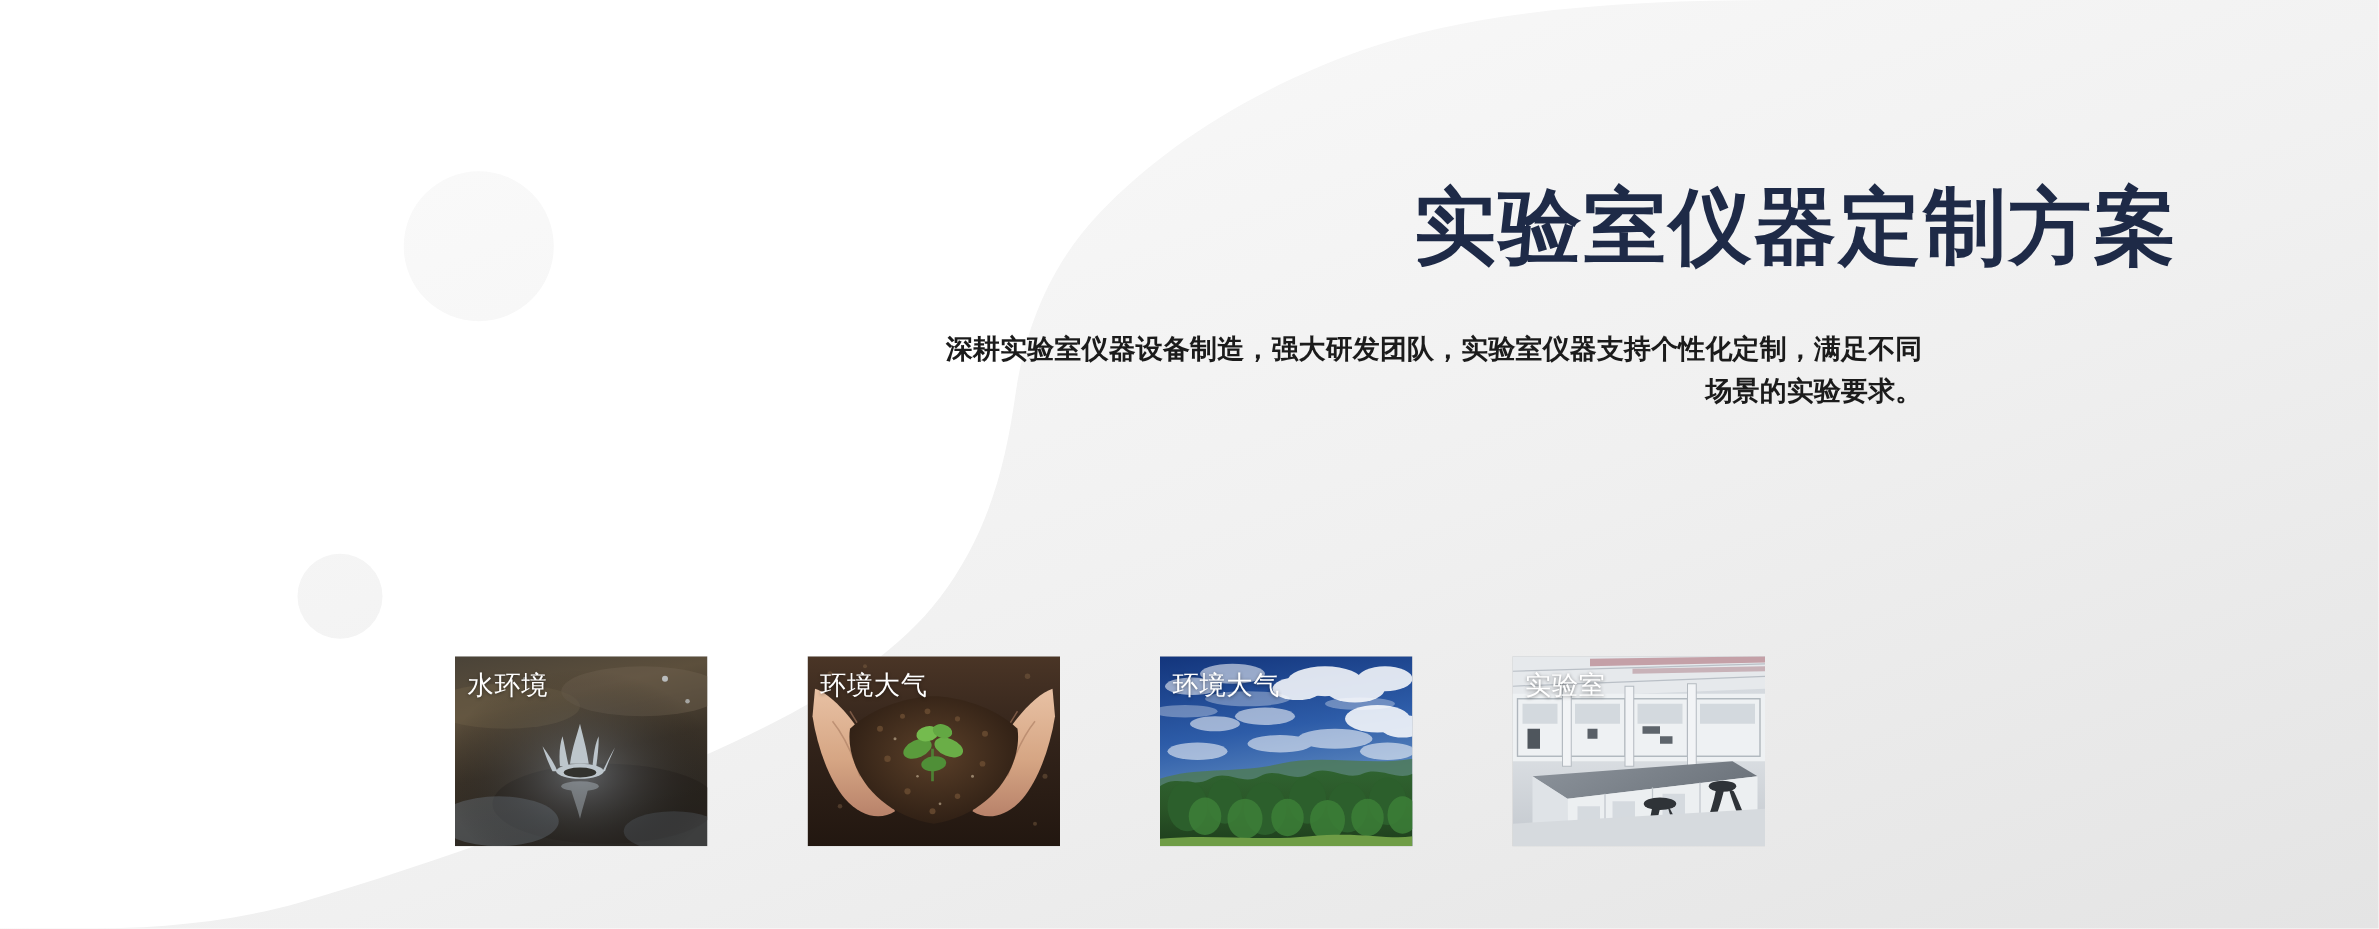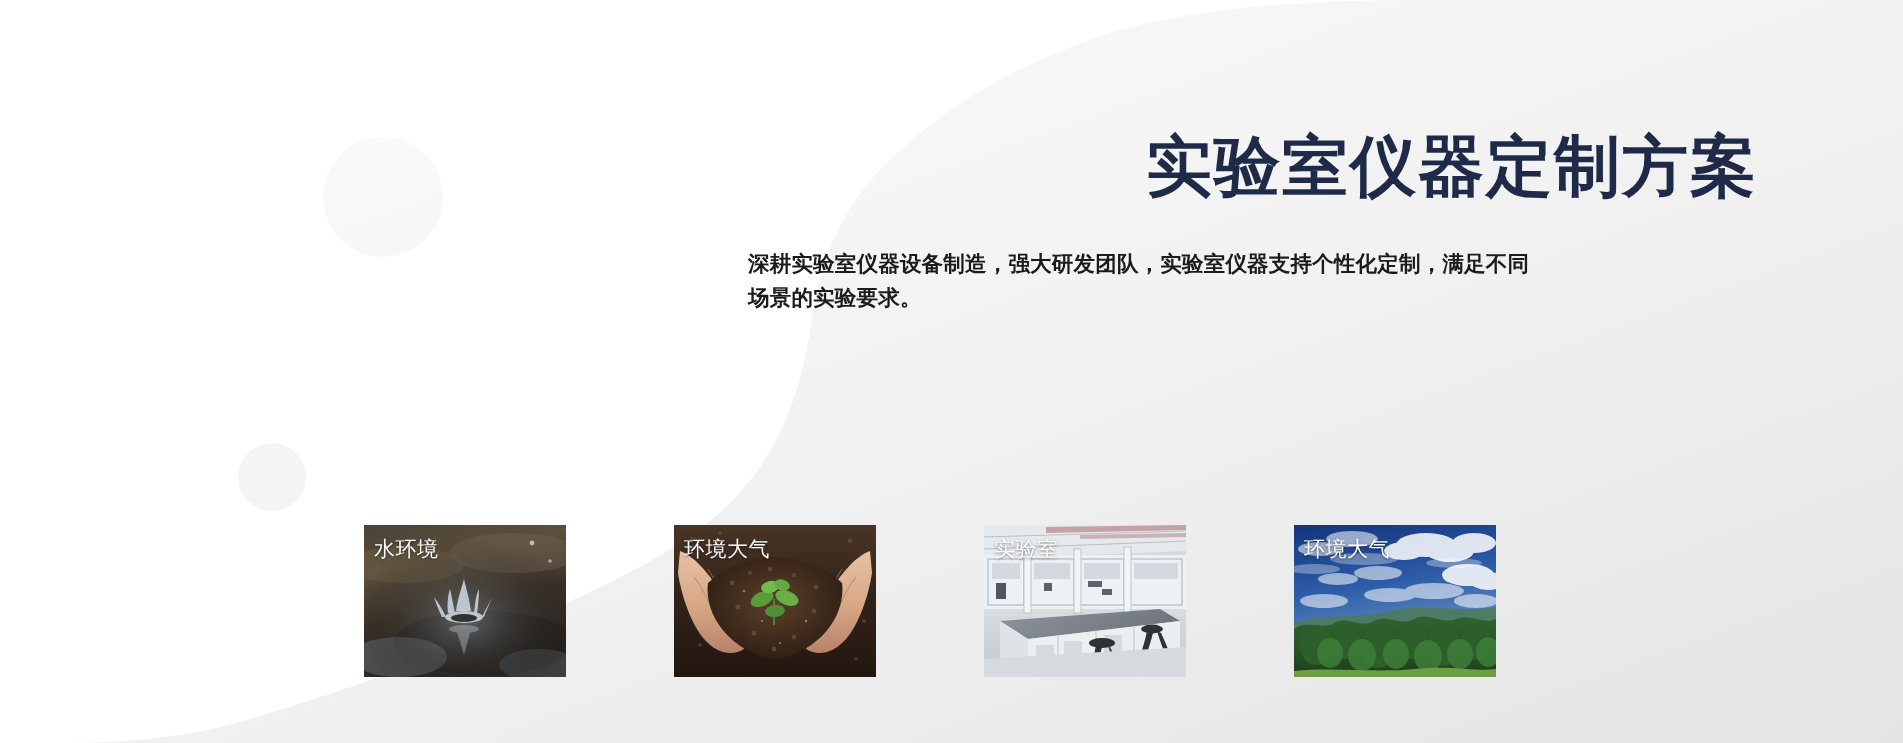--- a/index.html
+++ b/index.html
@@ -30,50 +30,50 @@
 
   
   .headline-block {
     position: absolute;
     left: 748px;
     top: 128px;
     width: 1010px;
   }
 
   .page-title {
-    margin: 0;
+    margin: 15px;
     text-align: right;
     font-size: 66px;
     line-height: 1.16;
     font-weight: 700;
     letter-spacing: 2px;
     color: #1e2a47;
     font-family: "Liberation Sans", "DejaVu Sans", sans-serif;
     white-space: nowrap;
   }
 
   .page-subtitle {
     margin: 0;
     margin-top: 42px;
     width: 790px;
-    text-align: left;
+    text-align: right;
     font-size: 21.5px;
     line-height: 1.62;
     font-weight: 700;
     letter-spacing: 0.2px;
     color: #1b1b1b;
   }
 
   
   .card-strip {
     position: absolute;
     left: 364px;
     top: 525px;
     display: flex;
-    gap: 108px;
+    gap: 80px;
   }
 
   .category-card {
     position: relative;
     width: 202px;
     height: 152px;
     overflow: hidden;
     flex: 0 0 auto;
     background: #cfcfcf;
   }
@@ -250,97 +250,20 @@
           <ellipse cx="108" cy="60" rx="8" ry="5.5" fill="#63a843" transform="rotate(16 108 60)"></ellipse>
           <ellipse cx="101" cy="86" rx="10" ry="6" fill="#4f8f37" transform="rotate(-6 101 86)"></ellipse>
         </g>
       </svg>
       <span class="card-label">环境大气</span>
     </div>
 
     <div class="category-card">
       <svg class="card-photo" viewBox="0 0 202 152" preserveAspectRatio="none" xmlns="http://www.w3.org/2000/svg">
         <defs>
-          <linearGradient id="lab-bg" x1="0" y1="0" x2="0" y2="1">
-            <stop offset="0%" stop-color="#cfd4da"></stop>
-            <stop offset="45%" stop-color="#dde1e5"></stop>
-            <stop offset="100%" stop-color="#c3c8ce"></stop>
-          </linearGradient>
-          <linearGradient id="bench-top" x1="0" y1="0" x2="1" y2="0.3">
-            <stop offset="0%" stop-color="#8d949c"></stop>
-            <stop offset="100%" stop-color="#6e757d"></stop>
-          </linearGradient>
-        </defs>
-        <rect width="202" height="152" fill="url(#lab-bg)"></rect>
-
-        <path d="M0,0 L202,0 L202,26 L0,34 Z" fill="#e6e9ec"></path>
-        <g stroke="#b9bfc6" stroke-width="1">
-          <path d="M0,12 L202,6"></path>
-            <path d="M0,24 L202,16"></path>
-        </g>
-
-        <path d="M62,2 L202,0 L202,5 L62,8 Z" fill="#a86570" opacity="0.55"></path>
-        <path d="M96,10 L202,8 L202,12 L96,14 Z" fill="#9a5f6b" opacity="0.4"></path>
-
-        <rect x="0" y="30" width="202" height="54" fill="#eef1f3"></rect>
-        <g fill="none" stroke="#aeb5bc" stroke-width="1.1">
-          <rect x="4" y="34" width="36" height="46"></rect>
-          <rect x="46" y="34" width="44" height="46"></rect>
-          <rect x="96" y="34" width="44" height="46"></rect>
-          <rect x="146" y="34" width="52" height="46"></rect>
-        </g>
-        <g fill="#d3d9de">
-          <rect x="8" y="38" width="28" height="16"></rect>
-          <rect x="50" y="38" width="36" height="16"></rect>
-          <rect x="100" y="38" width="36" height="16"></rect>
-          <rect x="150" y="38" width="44" height="16"></rect>
-        </g>
-
-        <rect x="12" y="58" width="10" height="16" fill="#4f565d"></rect>
-        <rect x="60" y="58" width="8" height="8" fill="#596067"></rect>
-        <rect x="104" y="56" width="14" height="6" fill="#5d646b"></rect>
-        <rect x="118" y="64" width="10" height="6" fill="#5d646b"></rect>
-
-        <g fill="#f2f4f6" stroke="#b4bac0" stroke-width="0.8">
-          <rect x="40" y="26" width="7" height="62"></rect>
-          <rect x="90" y="24" width="7" height="64"></rect>
-          <rect x="140" y="22" width="7" height="66"></rect>
-        </g>
-
-        <path d="M16,96 L176,84 L196,96 L44,114 Z" fill="url(#bench-top)"></path>
-        <path d="M16,96 L44,114 L44,148 L16,134 Z" fill="#dfe3e7"></path>
-        <path d="M44,114 L196,96 L196,130 L44,148 Z" fill="#eceff1"></path>
-        <g stroke="#c0c6cc" stroke-width="1" fill="none">
-          <path d="M74,110 L74,142"></path>
-            <path d="M112,105 L112,134"></path>
-            <path d="M150,101 L150,126"></path>
-        </g>
-        <g fill="#d5dadf">
-          <rect x="52" y="120" width="18" height="22"></rect>
-          <rect x="80" y="116" width="18" height="21"></rect>
-          <rect x="120" y="110" width="18" height="19"></rect>
-        </g>
-
-        <g fill="#2f3338">
-          <ellipse cx="118" cy="118" rx="13" ry="5"></ellipse>
-          <path d="M112,120 C110,130 108,140 104,150 L110,150 C114,140 116,130 118,122 Z"></path>
-          <path d="M124,120 C127,130 130,140 134,150 L140,150 C135,140 130,130 126,122 Z"></path>
-          <ellipse cx="168" cy="104" rx="11" ry="4.4"></ellipse>
-          <path d="M163,106 C161,116 158,126 154,136 L160,136 C164,126 167,116 169,108 Z"></path>
-          <path d="M173,106 C176,116 179,124 183,134 L188,134 C184,124 180,114 177,108 Z"></path>
-        </g>
-
-        <path d="M0,134 L202,122 L202,152 L0,152 Z" fill="#d6dade"></path>
-      </svg>
-      <span class="card-label">实验室</span>
-    </div>
-
-    <div class="category-card">
-      <svg class="card-photo" viewBox="0 0 202 152" preserveAspectRatio="none" xmlns="http://www.w3.org/2000/svg">
-        <defs>
           <linearGradient id="sky" x1="0" y1="0" x2="0.2" y2="1">
             <stop offset="0%" stop-color="#13357c"></stop>
             <stop offset="45%" stop-color="#2d5ca8"></stop>
             <stop offset="100%" stop-color="#7fa8cf"></stop>
           </linearGradient>
           <linearGradient id="forest" x1="0" y1="0" x2="0" y2="1">
             <stop offset="0%" stop-color="#2f6330"></stop>
             <stop offset="50%" stop-color="#2a5527"></stop>
             <stop offset="100%" stop-color="#1d3d1c"></stop>
           </linearGradient>
@@ -391,14 +314,91 @@
           <ellipse cx="134" cy="131" rx="14" ry="16"></ellipse>
           <ellipse cx="166" cy="129" rx="13" ry="15"></ellipse>
           <ellipse cx="194" cy="127" rx="12" ry="15"></ellipse>
         </g>
 
         <path d="M0,146 C40,142 80,148 120,144 C160,140 182,147 202,144 L202,152 L0,152 Z" fill="#6f9d46"></path>
       </svg>
       <span class="card-label">环境大气</span>
     </div>
 
+    <div class="category-card">
+      <svg class="card-photo" viewBox="0 0 202 152" preserveAspectRatio="none" xmlns="http://www.w3.org/2000/svg">
+        <defs>
+          <linearGradient id="lab-bg" x1="0" y1="0" x2="0" y2="1">
+            <stop offset="0%" stop-color="#cfd4da"></stop>
+            <stop offset="45%" stop-color="#dde1e5"></stop>
+            <stop offset="100%" stop-color="#c3c8ce"></stop>
+          </linearGradient>
+          <linearGradient id="bench-top" x1="0" y1="0" x2="1" y2="0.3">
+            <stop offset="0%" stop-color="#8d949c"></stop>
+            <stop offset="100%" stop-color="#6e757d"></stop>
+          </linearGradient>
+        </defs>
+        <rect width="202" height="152" fill="url(#lab-bg)"></rect>
+
+        <path d="M0,0 L202,0 L202,26 L0,34 Z" fill="#e6e9ec"></path>
+        <g stroke="#b9bfc6" stroke-width="1">
+          <path d="M0,12 L202,6"></path>
+            <path d="M0,24 L202,16"></path>
+        </g>
+
+        <path d="M62,2 L202,0 L202,5 L62,8 Z" fill="#a86570" opacity="0.55"></path>
+        <path d="M96,10 L202,8 L202,12 L96,14 Z" fill="#9a5f6b" opacity="0.4"></path>
+
+        <rect x="0" y="30" width="202" height="54" fill="#eef1f3"></rect>
+        <g fill="none" stroke="#aeb5bc" stroke-width="1.1">
+          <rect x="4" y="34" width="36" height="46"></rect>
+          <rect x="46" y="34" width="44" height="46"></rect>
+          <rect x="96" y="34" width="44" height="46"></rect>
+          <rect x="146" y="34" width="52" height="46"></rect>
+        </g>
+        <g fill="#d3d9de">
+          <rect x="8" y="38" width="28" height="16"></rect>
+          <rect x="50" y="38" width="36" height="16"></rect>
+          <rect x="100" y="38" width="36" height="16"></rect>
+          <rect x="150" y="38" width="44" height="16"></rect>
+        </g>
+
+        <rect x="12" y="58" width="10" height="16" fill="#4f565d"></rect>
+        <rect x="60" y="58" width="8" height="8" fill="#596067"></rect>
+        <rect x="104" y="56" width="14" height="6" fill="#5d646b"></rect>
+        <rect x="118" y="64" width="10" height="6" fill="#5d646b"></rect>
+
+        <g fill="#f2f4f6" stroke="#b4bac0" stroke-width="0.8">
+          <rect x="40" y="26" width="7" height="62"></rect>
+          <rect x="90" y="24" width="7" height="64"></rect>
+          <rect x="140" y="22" width="7" height="66"></rect>
+        </g>
+
+        <path d="M16,96 L176,84 L196,96 L44,114 Z" fill="url(#bench-top)"></path>
+        <path d="M16,96 L44,114 L44,148 L16,134 Z" fill="#dfe3e7"></path>
+        <path d="M44,114 L196,96 L196,130 L44,148 Z" fill="#eceff1"></path>
+        <g stroke="#c0c6cc" stroke-width="1" fill="none">
+          <path d="M74,110 L74,142"></path>
+            <path d="M112,105 L112,134"></path>
+            <path d="M150,101 L150,126"></path>
+        </g>
+        <g fill="#d5dadf">
+          <rect x="52" y="120" width="18" height="22"></rect>
+          <rect x="80" y="116" width="18" height="21"></rect>
+          <rect x="120" y="110" width="18" height="19"></rect>
+        </g>
+
+        <g fill="#2f3338">
+          <ellipse cx="118" cy="118" rx="13" ry="5"></ellipse>
+          <path d="M112,120 C110,130 108,140 104,150 L110,150 C114,140 116,130 118,122 Z"></path>
+          <path d="M124,120 C127,130 130,140 134,150 L140,150 C135,140 130,130 126,122 Z"></path>
+          <ellipse cx="168" cy="104" rx="11" ry="4.4"></ellipse>
+          <path d="M163,106 C161,116 158,126 154,136 L160,136 C164,126 167,116 169,108 Z"></path>
+          <path d="M173,106 C176,116 179,124 183,134 L188,134 C184,124 180,114 177,108 Z"></path>
+        </g>
+
+        <path d="M0,134 L202,122 L202,152 L0,152 Z" fill="#d6dade"></path>
+      </svg>
+      <span class="card-label">实验室</span>
+    </div>
+
   </div>
 </div>
 
 </body></html>

